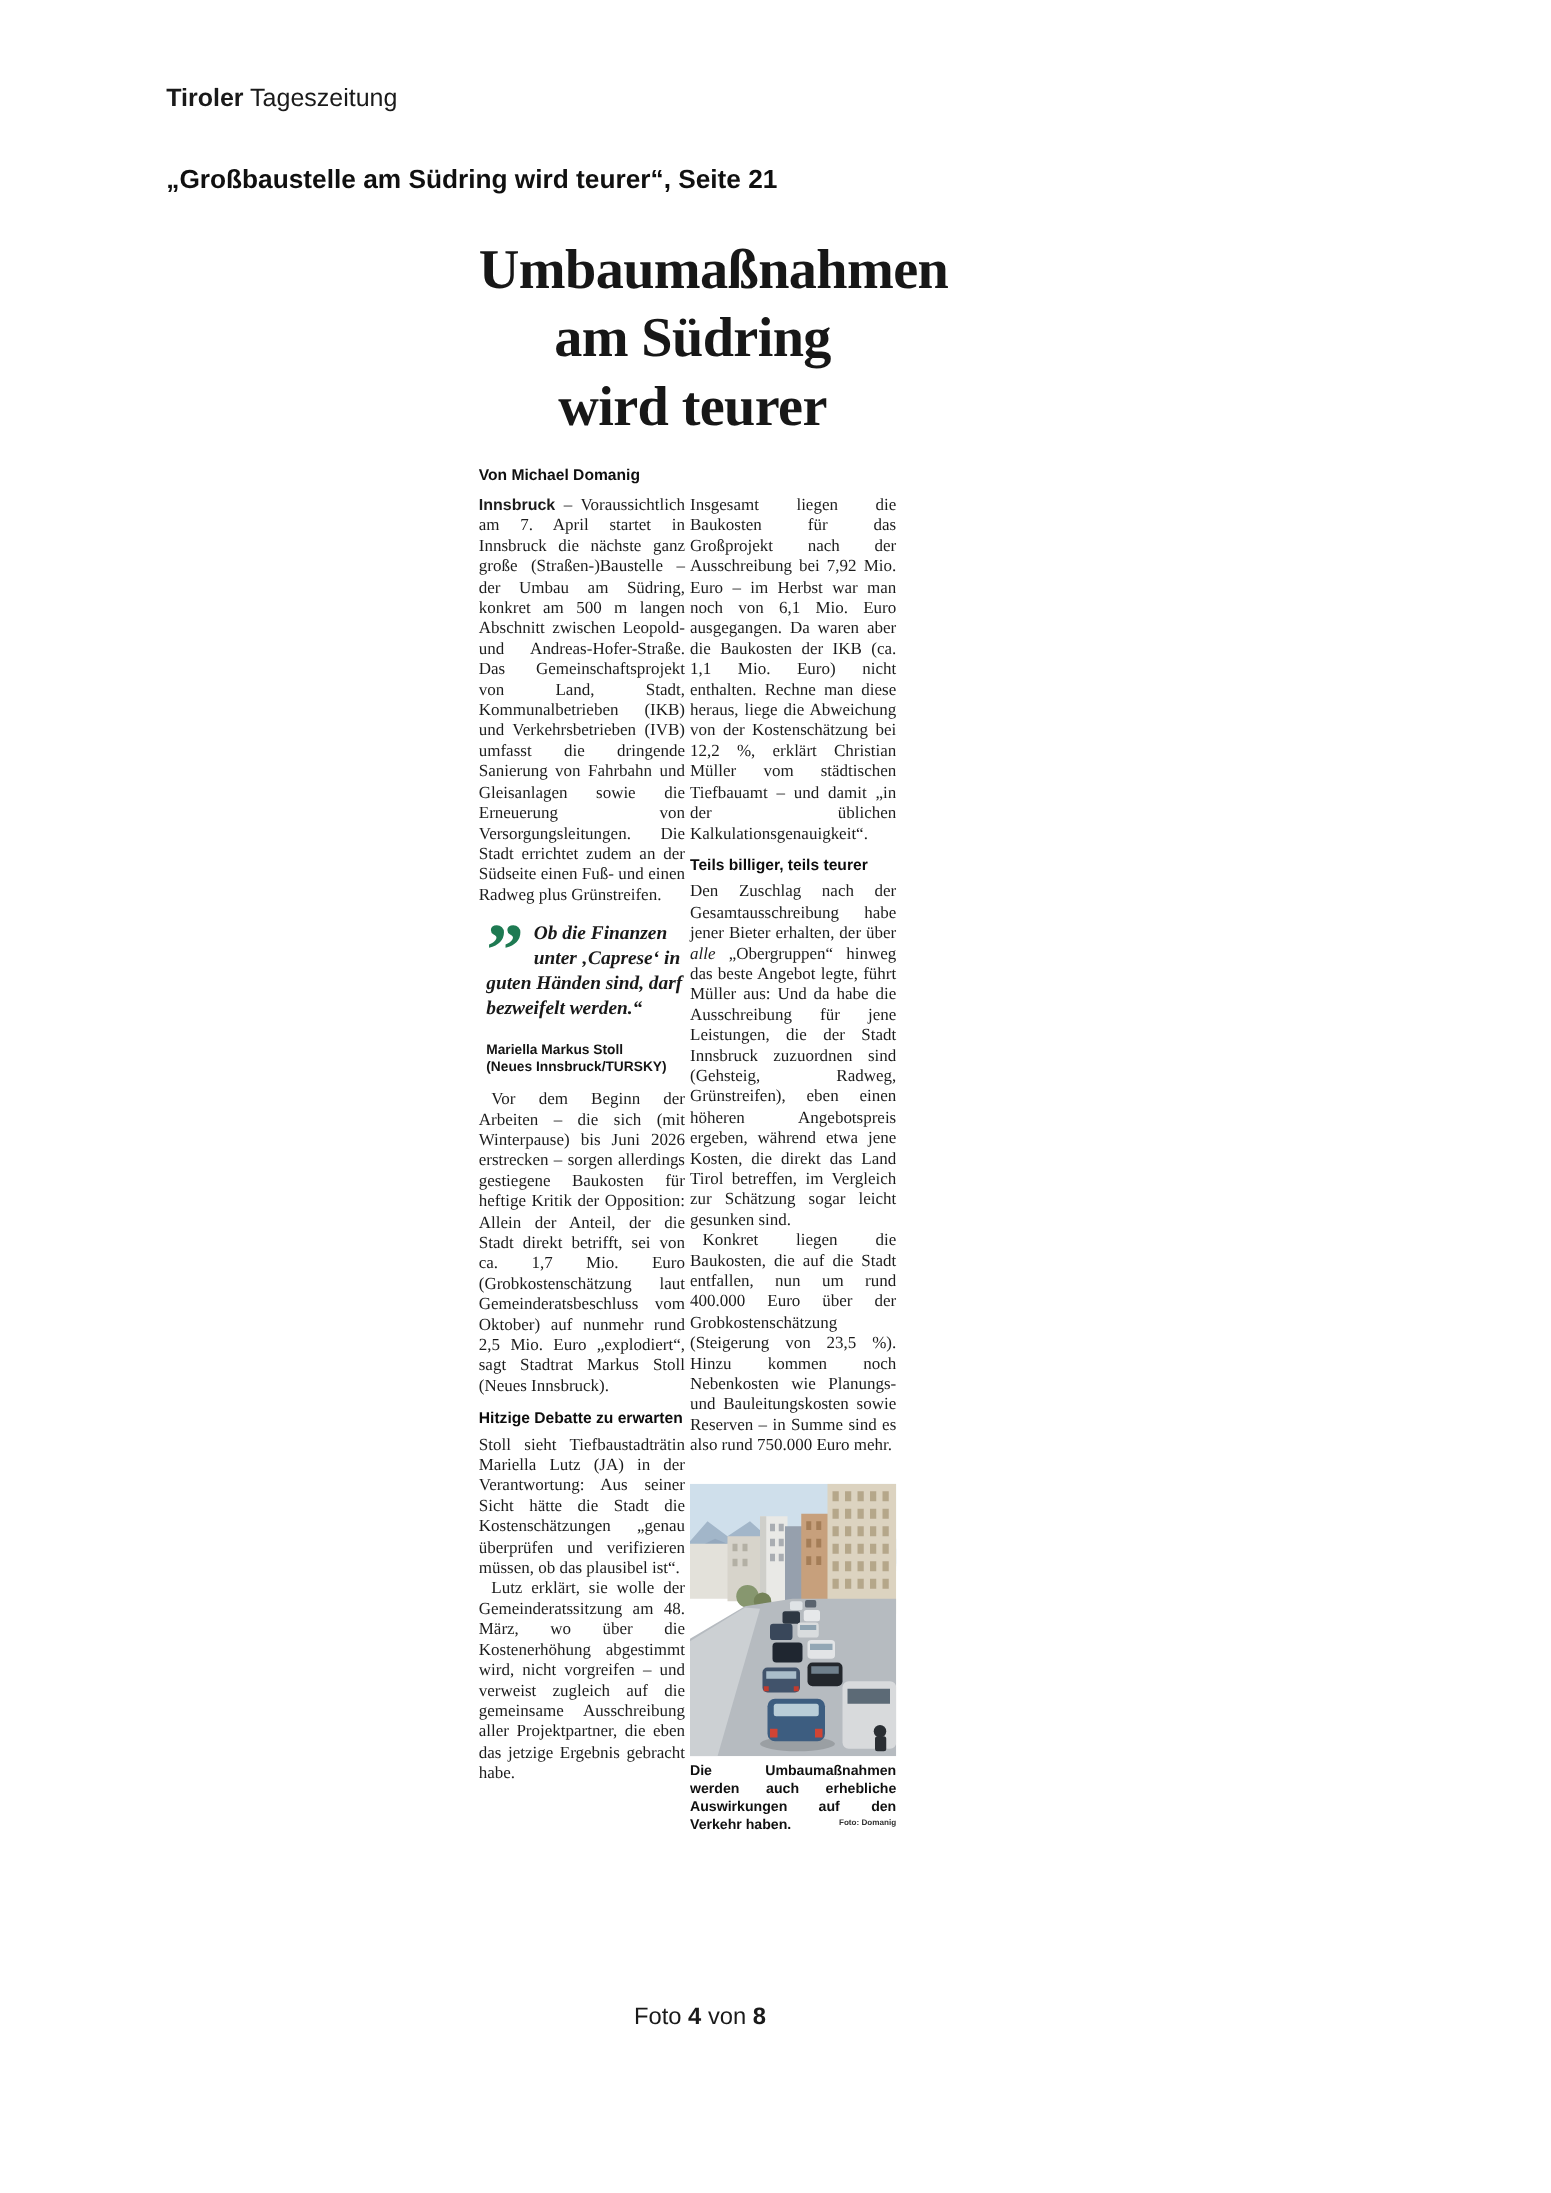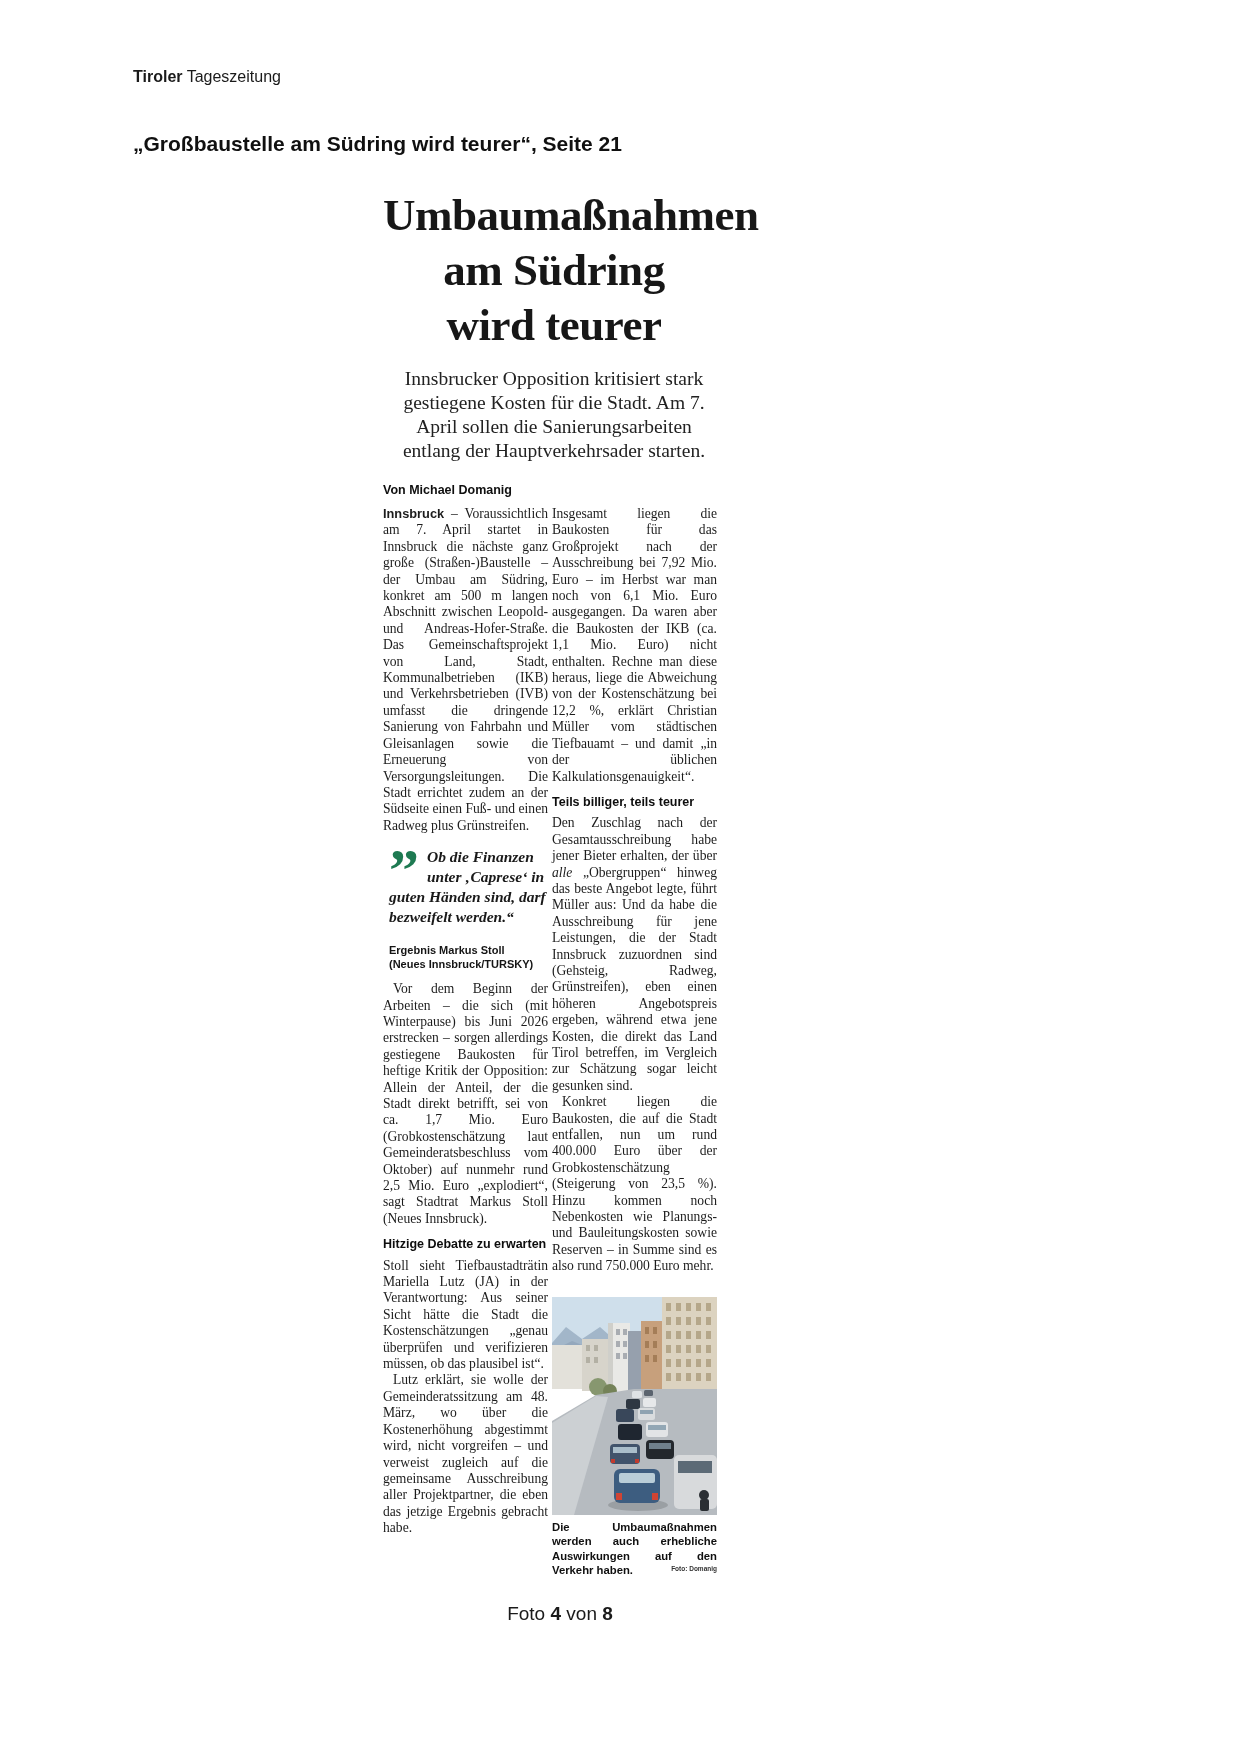--- a/index.html
+++ b/index.html
@@ -1,21 +1,21 @@
 <!DOCTYPE html>
 <html lang="de"><head>
 <meta charset="utf-8">
 <style>
   html,body{margin:0;padding:0;background:#ffffff;}
   #page{
     position:relative;width:1241px;height:1754px;background:#ffffff;
     font-family:"Liberation Sans",sans-serif;color:#111;overflow:hidden;
   }
   
-  .masthead{position:absolute;left:133px;top:68px;font-size:16px;color:#1a1a1a;}
+  .masthead{position:absolute;left:133px;top:68px;font-size:20px;color:#1a1a1a;}
   .masthead b{font-weight:700;}
   .clip-title{position:absolute;left:133px;top:132px;font-size:21px;font-weight:700;color:#101010;}
   
   .article{position:absolute;left:383px;top:188px;width:342px;color:#1b1b1b;}
   .headline{font-family:"Liberation Serif",serif;font-weight:700;font-size:45px;
     line-height:55px;text-align:center;color:#171717;letter-spacing:-0.5px;}
   .standfirst{font-family:"Liberation Serif",serif;font-size:19.5px;line-height:24px;
     text-align:center;margin:14px auto 0;width:334px;color:#222;}
   .byline{margin-top:20px;font-size:12.5px;font-weight:700;color:#0f0f0f;}
   .cols{display:flex;gap:4px;margin-top:9px;}
@@ -56,34 +56,33 @@
   <div class="clip-title">„Großbaustelle am Südring wird teurer“, Seite 21</div>
 
   <div class="article">
 
     <div class="headline">
       <div>Umbaumaßnahmen</div>
       <div>am Südring</div>
       <div>wird teurer</div>
     </div>
 
-    <div class="standfirst">Innsbrucker Opposition kritisiert stark gestiegene Kosten für die Stadt. Am 7. April sollen die Sanierungsarbeiten entlang der Hauptverkehrsader starten.</div>
 
     <div class="byline">Von Michael Domanig</div>
 
     <div class="cols">
 
       <div class="col">
         <p><b style="font-family:'Liberation Sans',sans-serif;font-size:12.8px;">Innsbruck</b><span> – Voraussichtlich am 7. April startet in Innsbruck die nächste ganz große (Straßen-)Baustelle – der Umbau am Südring, konkret am 500 m langen Abschnitt zwischen Leopold- und Andreas-Hofer-Straße. Das Gemeinschaftsprojekt von Land, Stadt, Kommunalbetrieben (IKB) und Verkehrsbetrieben (IVB) umfasst die dringende Sanierung von Fahrbahn und Gleisanlagen sowie die Erneuerung von Versorgungsleitungen. Die Stadt errichtet zudem an der Südseite einen Fuß- und einen Radweg plus Grünstreifen.</span></p>
 
         <div class="pullquote">
           <span class="qmark">”</span>
           <div class="qtext">Ob die Finanzen unter ‚Caprese‘ in guten Händen sind, darf bezweifelt werden.“</div>
           <div class="qattr">
-            <div>Ergebnis Markus Stoll</div>
+            <div>Mariella Markus Stoll</div>
             <div>(Neues Innsbruck/TURSKY)</div>
           </div>
         </div>
 
         <p class="ind">Vor dem Beginn der Arbeiten – die sich (mit Winterpause) bis Juni 2026 erstrecken – sorgen allerdings gestiegene Baukosten für heftige Kritik der Opposition: Allein der Anteil, der die Stadt direkt betrifft, sei von ca. 1,7 Mio. Euro (Grobkostenschätzung laut Gemeinderatsbeschluss vom Oktober) auf nunmehr rund 2,5 Mio. Euro „explodiert“, sagt Stadtrat Markus Stoll (Neues Innsbruck).</p>
 
         <div class="subhead">Hitzige Debatte zu erwarten</div>
 
         <p>Stoll sieht Tiefbaustadträtin Mariella Lutz (JA) in der Verantwortung: Aus seiner Sicht hätte die Stadt die Kostenschätzungen „genau überprüfen und verifizieren müssen, ob das plausibel ist“.</p>
         <p class="ind">Lutz erklärt, sie wolle der Gemeinderatssitzung am 48. März, wo über die Kostenerhöhung abgestimmt wird, nicht vorgreifen – und verweist zugleich auf die gemeinsame Ausschreibung aller Projektpartner, die eben das jetzige Ergebnis gebracht habe.</p>

